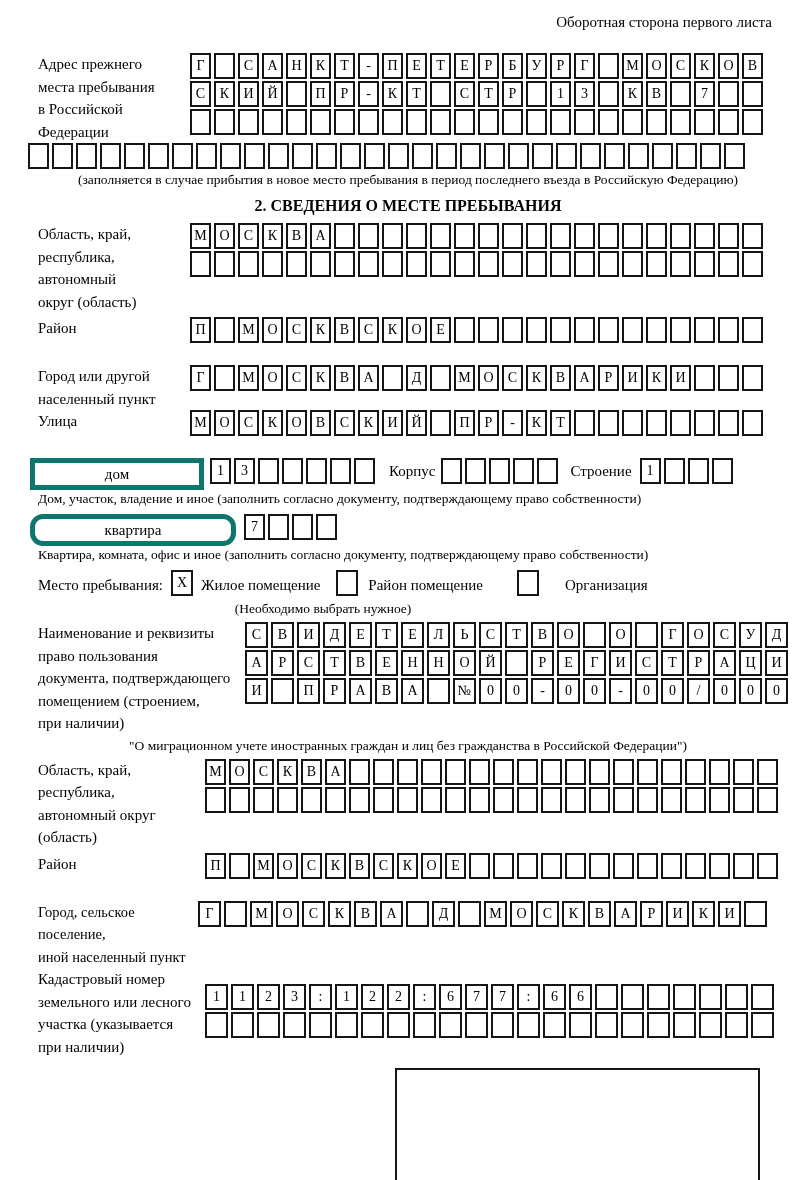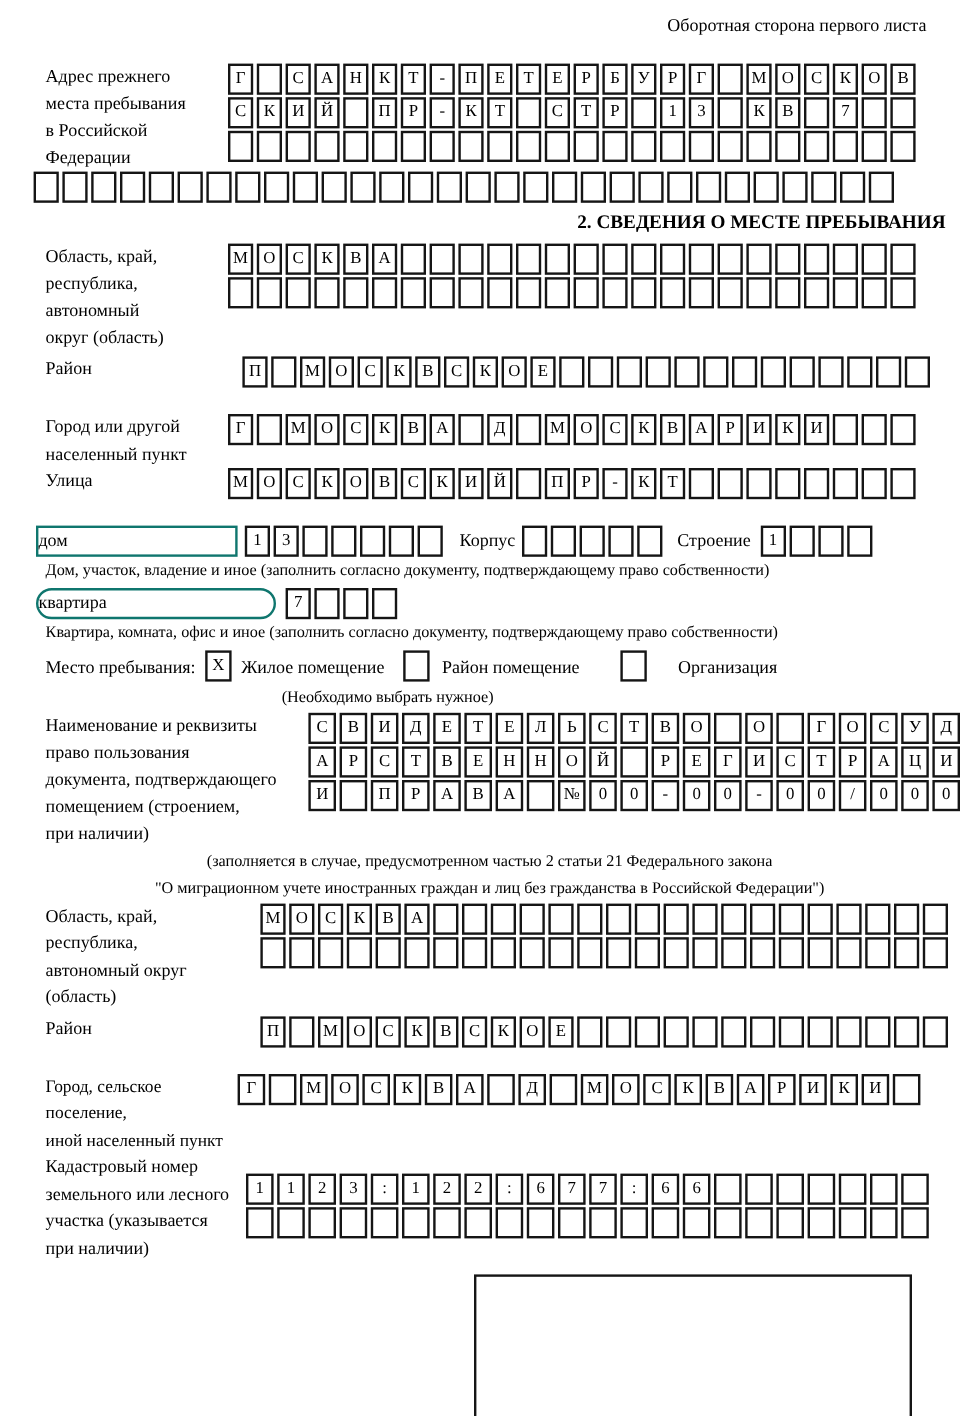--- a/index.html
+++ b/index.html
@@ -11,28 +11,28 @@
   .lab { width:152px; flex:none; padding-left:10px; font-size:15px; line-height:22.5px; }
   .lab2 { width:167px; flex:none; padding-left:10px; font-size:15px; line-height:22.5px; }
   .lab span { display:block; }
   .lab2 span { display:block; }
   .rows { flex:1; }
   .cells { display:flex; gap:3px; margin-bottom:2px; }
   .cell { flex:none; width:17px; height:22px; border:2px solid #151515; text-align:center; font-size:14px; line-height:22px; background:#fff; }
   .wide .cell { width:19px; }
   .cb .cell { width:18px; }
   .note-c { text-align:center; font-size:13.5px; line-height:18px; margin:2px 0 4px 0; }
-  .sec-title { text-align:right; font-weight:bold; font-size:16px; margin:8px 0 8px 0; }
+  .sec-title { text-align:center; font-weight:bold; font-size:16px; margin:8px 0 8px 0; }
   .cap { font-size:13.5px; margin:1px 0 7px 10px; }
-  .wbox { border:2px solid #0f766e; height:22px; line-height:22px; font-size:15px; flex:none; }
+  .wbox { border:5px solid #0f766e; height:22px; line-height:22px; text-align:center; font-size:15px; flex:none; }
   .inline-lab { font-size:15px; line-height:26px; flex:none; }
   .gap { flex:none; }
   .stay { display:flex; align-items:flex-end; margin:6px 0 0 10px; }
   .stamp { margin:10px 0 0 367px; width:361px; height:170px; border:2px solid #151515; }
-  .mt2 { margin-top:20px; } .mt4 { margin-top:4px;gap:12px; }
+  .mt2 { margin-top:20px; } .mt4 { margin-top:4px; }
 </style>
 </head>
 <body>
 
 <div class="hdr">Оборотная сторона первого листа</div>
 
 <div class="page">
 
   <div class="fr">
     <div class="lab">
@@ -147,20 +147,21 @@
       <span class="cell"></span>
       <span class="cell"></span>
       <span class="cell"></span>
       <span class="cell"></span>
       <span class="cell"></span>
       <span class="cell"></span>
       <span class="cell"></span>
       <span class="cell"></span>
       <span class="cell"></span>
     </div>
+  <div class="note-c">(заполняется в случае прибытия в новое место пребывания в период последнего въезда в Российскую Федерацию)</div>
 
   <div class="sec-title">2. СВЕДЕНИЯ О МЕСТЕ ПРЕБЫВАНИЯ</div>
 
   <div class="fr">
     <div class="lab">
       <span>Область, край,</span>
       <span>республика,</span>
       <span>автономный</span>
       <span>округ (область)</span>
     </div>
@@ -456,21 +457,20 @@
           <span class="cell">0</span>
           <span class="cell">0</span>
           <span class="cell">/</span>
           <span class="cell">0</span>
           <span class="cell">0</span>
           <span class="cell">0</span>
         </div>
     </div>
   </div>
 
-  <div class="note-c">(заполняется в случае, предусмотренном частью 2 статьи 21 Федерального закона</div>
   <div class="note-c">"О миграционном учете иностранных граждан и лиц без гражданства в Российской Федерации")</div>
 
   <div class="fr mt4">
     <div class="lab2">
       <span>Область, край,</span>
       <span>республика,</span>
       <span>автономный округ</span>
       <span>(область)</span>
     </div>
     <div class="rows">

